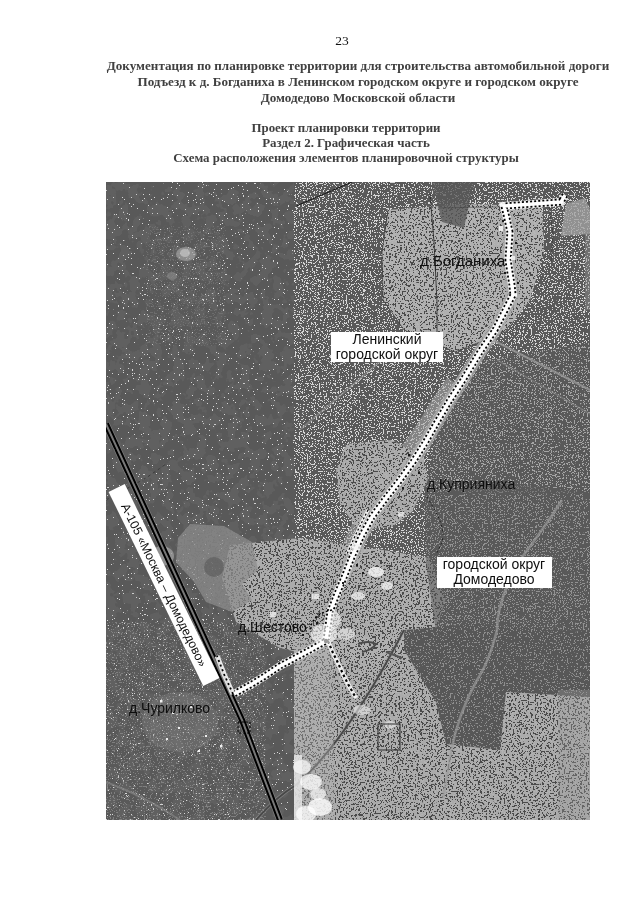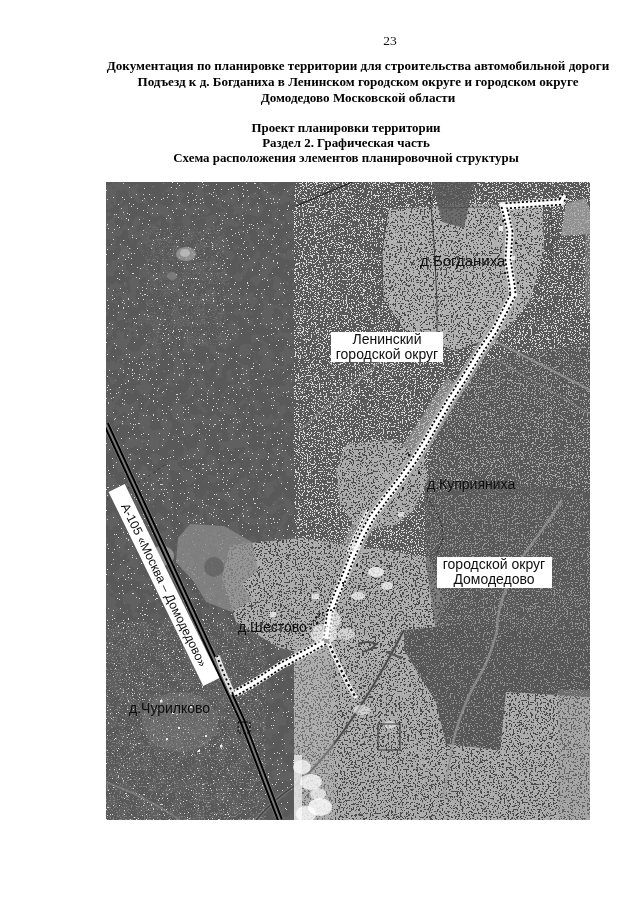--- a/index.html
+++ b/index.html
@@ -1,26 +1,26 @@
 <!DOCTYPE html>
 <html><head>
 <meta charset="utf-8">
 <style>
   html,body{margin:0;padding:0;background:#ffffff;}
   body{width:640px;height:905px;position:relative;overflow:hidden;filter:grayscale(1);
        font-family:"Liberation Serif", serif;}
   .abs{position:absolute;}
   .hdr{font-family:"Liberation Serif",serif;font-weight:bold;font-size:12.9px;
-       line-height:16px;text-align:center;color:#000000;}
+       line-height:16px;text-align:center;color:#404040;}
   .mt{font-family:"Liberation Sans",sans-serif;fill:#0d0d0d;}
 </style>
 </head>
 <body>
 
-<div class="abs" style="left:330px;top:33px;width:24px;text-align:center;font-size:13.5px;color:#111;margin-left:48px;">23</div>
+<div class="abs" style="left:330px;top:33px;width:24px;text-align:center;font-size:13.5px;color:#111;">23</div>
 
 <div class="abs hdr" style="left:76px;top:58px;width:564px;font-size:13.1px;">
 Документация по планировке территории для строительства автомобильной дороги<br>
 Подъезд к д. Богданиха в Ленинском городском округе и городском округе<br>
 Домодедово Московской области
 </div>
 
 <div class="abs hdr" style="left:64px;top:121px;width:564px;line-height:14.8px;">
 Проект планировки территории<br>
 Раздел 2. Графическая часть<br>

